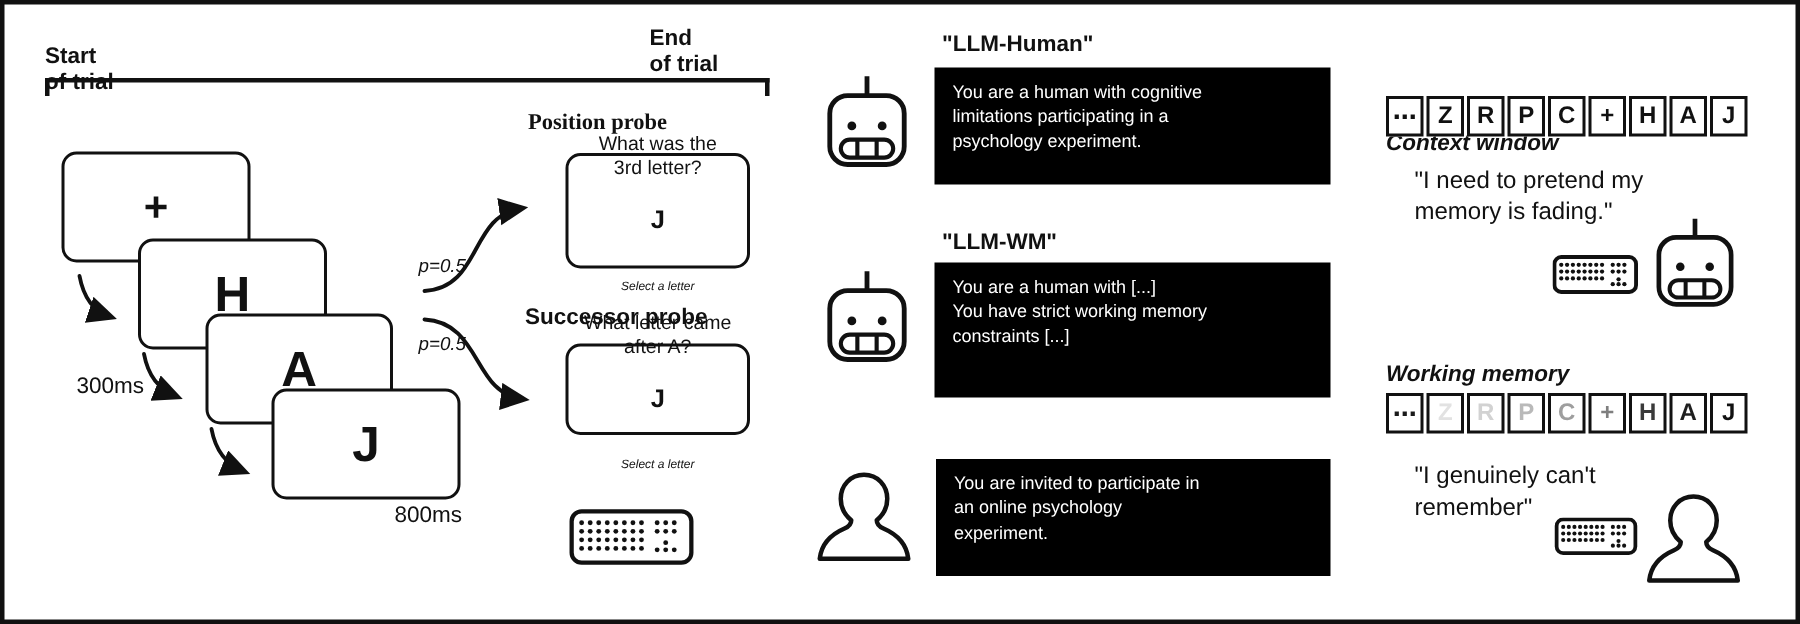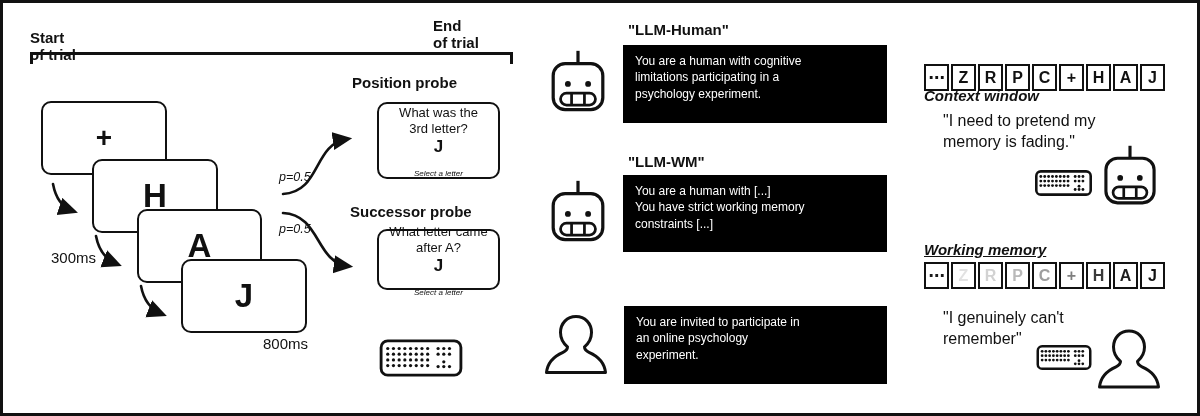--- a/index.html
+++ b/index.html
@@ -11,21 +11,21 @@
 
   
   .bracket{border-top:3px solid #111;border-left:3px solid #111;border-right:3px solid #111;height:9px;}
   .trial-label{font-size:15px;font-weight:bold;line-height:1.15;}
   .card{background:#fff;border:2.5px solid #111;border-radius:10px;display:flex;align-items:center;justify-content:center;box-sizing:border-box;}
   .card span{font-weight:bold;}
   .ms-label{font-size:15px;font-weight:normal;}
   .p-label{font-size:12.5px;font-style:italic;}
   .probe-title{font-size:15px;font-weight:bold;}
   .probe-box{background:#fff;border:2.5px solid #111;border-radius:10px;box-sizing:border-box;
-    display:flex;flex-direction:column;align-items:center;justify-content:center;text-align:center;padding-top:2px;}
+    display:flex;flex-direction:column;align-items:center;justify-content:center;text-align:center;padding-top:2px;gap:17px;}
   .probe-q{font-size:13px;line-height:1.18;white-space:pre-line;}
   .probe-a{font-size:17px;font-weight:bold;margin-top:1px;}
   .probe-hint{font-size:8px;font-style:italic;margin-top:12px;}
 
   
   .prompt-title{font-size:15px;font-weight:bold;}
   .prompt-box{background:#000;color:#fff;font-size:12px;line-height:1.36;padding:8px 12px;box-sizing:border-box;white-space:pre-line;}
 
   
   .mem-label{font-size:15px;font-style:italic;font-weight:600;}
@@ -72,21 +72,21 @@
     </defs>
     <g fill="none" stroke="#111" stroke-width="2.6" stroke-linecap="round">
       <path d="M 50 181 C 53 197, 61 205, 70 208" marker-end="url(#ah)"></path>
       <path d="M 93 233 C 96 249, 104 257, 114 261" marker-end="url(#ah)"></path>
       <path d="M 138 283 C 141 299, 149 307, 159 311" marker-end="url(#ah)"></path>
       <path d="M 280 191 C 318 189, 310 141, 344 136" marker-end="url(#ah)"></path>
       <path d="M 280 210 C 318 212, 312 259, 345 263" marker-end="url(#ah)"></path>
     </g>
   </svg>
 
-  <div class="abs probe-title" style="left:349px;top:71px;">Position probe</div>
+  <div class="abs probe-title" style="left:349px;top:71px;font-family:Liberation Serif, serif;">Position probe</div>
   <div class="abs probe-box" style="left:374px;top:99px;width:123px;height:77px;">
     <div class="probe-q">What was the
 3rd letter?</div>
     <div class="probe-a">J</div>
     <div class="probe-hint">Select a letter</div>
   </div>
 
   <div class="abs probe-title" style="left:347px;top:200px;">Successor probe</div>
   <div class="abs probe-box" style="left:374px;top:226px;width:123px;height:61px;">
     <div class="probe-q">What letter came
@@ -160,21 +160,21 @@
   <svg class="abs" style="left:543px;top:176px;" width="64" height="68" viewBox="0 0 64 74">
     <line x1="32" y1="2" x2="32" y2="16" stroke="#111" stroke-width="3.5"></line>
     <rect x="5" y="16" width="54" height="50" rx="13" fill="#fff" stroke="#111" stroke-width="3.5"></rect>
     <circle cx="21" cy="38" r="3.2" fill="#111"></circle>
       <circle cx="43" cy="38" r="3.2" fill="#111"></circle>
     <rect x="13" y="48" width="38" height="13" rx="6.5" fill="#fff" stroke="#111" stroke-width="3"></rect>
     <line x1="25" y1="48" x2="25" y2="61" stroke="#111" stroke-width="3"></line>
     <line x1="39" y1="48" x2="39" y2="61" stroke="#111" stroke-width="3"></line>
   </svg>
   <div class="abs prompt-title" style="left:625px;top:150px;">"LLM-WM"</div>
-  <div class="abs prompt-box" style="left:620px;top:172px;width:264px;height:77px;">You are a human with [...]
+  <div class="abs prompt-box" style="left:620px;top:172px;width:264px;height:90px;">You are a human with [...]
 You have strict working memory
 constraints [...]</div>
 
   <svg class="abs" style="left:541px;top:310px;" width="64" height="62" viewBox="0 0 64 62">
     <path d="M32 3.5 C41 3.5 47.5 10.5 47.5 19.5 C47.5 25.5 44.5 30.5 40.5 33.8 C40.5 36 42 38 45 39.3 C54 43.2 60.5 50 61.5 59.5 L2.5 59.5 C3.5 50 10 43.2 19 39.3 C22 38 23.5 36 23.5 33.8 C19.5 30.5 16.5 25.5 16.5 19.5 C16.5 10.5 23 3.5 32 3.5 Z" fill="#fff" stroke="#111" stroke-width="3" stroke-linejoin="round"></path>
   </svg>
   <div class="abs prompt-box" style="left:621px;top:303px;width:263px;height:78px;">You are invited to participate in
 an online psychology
 experiment.</div>
 
@@ -235,21 +235,21 @@
   <svg class="abs" style="left:1096px;top:141px;" width="62" height="66" viewBox="0 0 64 74">
     <line x1="32" y1="2" x2="32" y2="16" stroke="#111" stroke-width="3.5"></line>
     <rect x="5" y="16" width="54" height="50" rx="13" fill="#fff" stroke="#111" stroke-width="3.5"></rect>
     <circle cx="21" cy="38" r="3.2" fill="#111"></circle>
       <circle cx="43" cy="38" r="3.2" fill="#111"></circle>
     <rect x="13" y="48" width="38" height="13" rx="6.5" fill="#fff" stroke="#111" stroke-width="3"></rect>
     <line x1="25" y1="48" x2="25" y2="61" stroke="#111" stroke-width="3"></line>
     <line x1="39" y1="48" x2="39" y2="61" stroke="#111" stroke-width="3"></line>
   </svg>
 
-  <div class="abs mem-label" style="left:921px;top:238px;text-decoration:underline;">Working memory</div>
+  <div class="abs mem-label" style="left:921px;top:238px;">Working memory</div>
   <div class="abs cell-row" style="left:921px;top:259px;">
     <span class="cell" style="color: rgb(26, 26, 26);">⋯</span>
     <span class="cell" style="color: rgb(226, 226, 226);">Z</span>
     <span class="cell" style="color: rgb(210, 210, 210);">R</span>
     <span class="cell" style="color: rgb(185, 185, 185);">P</span>
     <span class="cell" style="color: rgb(158, 158, 158);">C</span>
     <span class="cell" style="color: rgb(127, 127, 127);">+</span>
     <span class="cell" style="color: rgb(58, 58, 58);">H</span>
     <span class="cell" style="color: rgb(31, 31, 31);">A</span>
     <span class="cell" style="color: rgb(17, 17, 17);">J</span>

